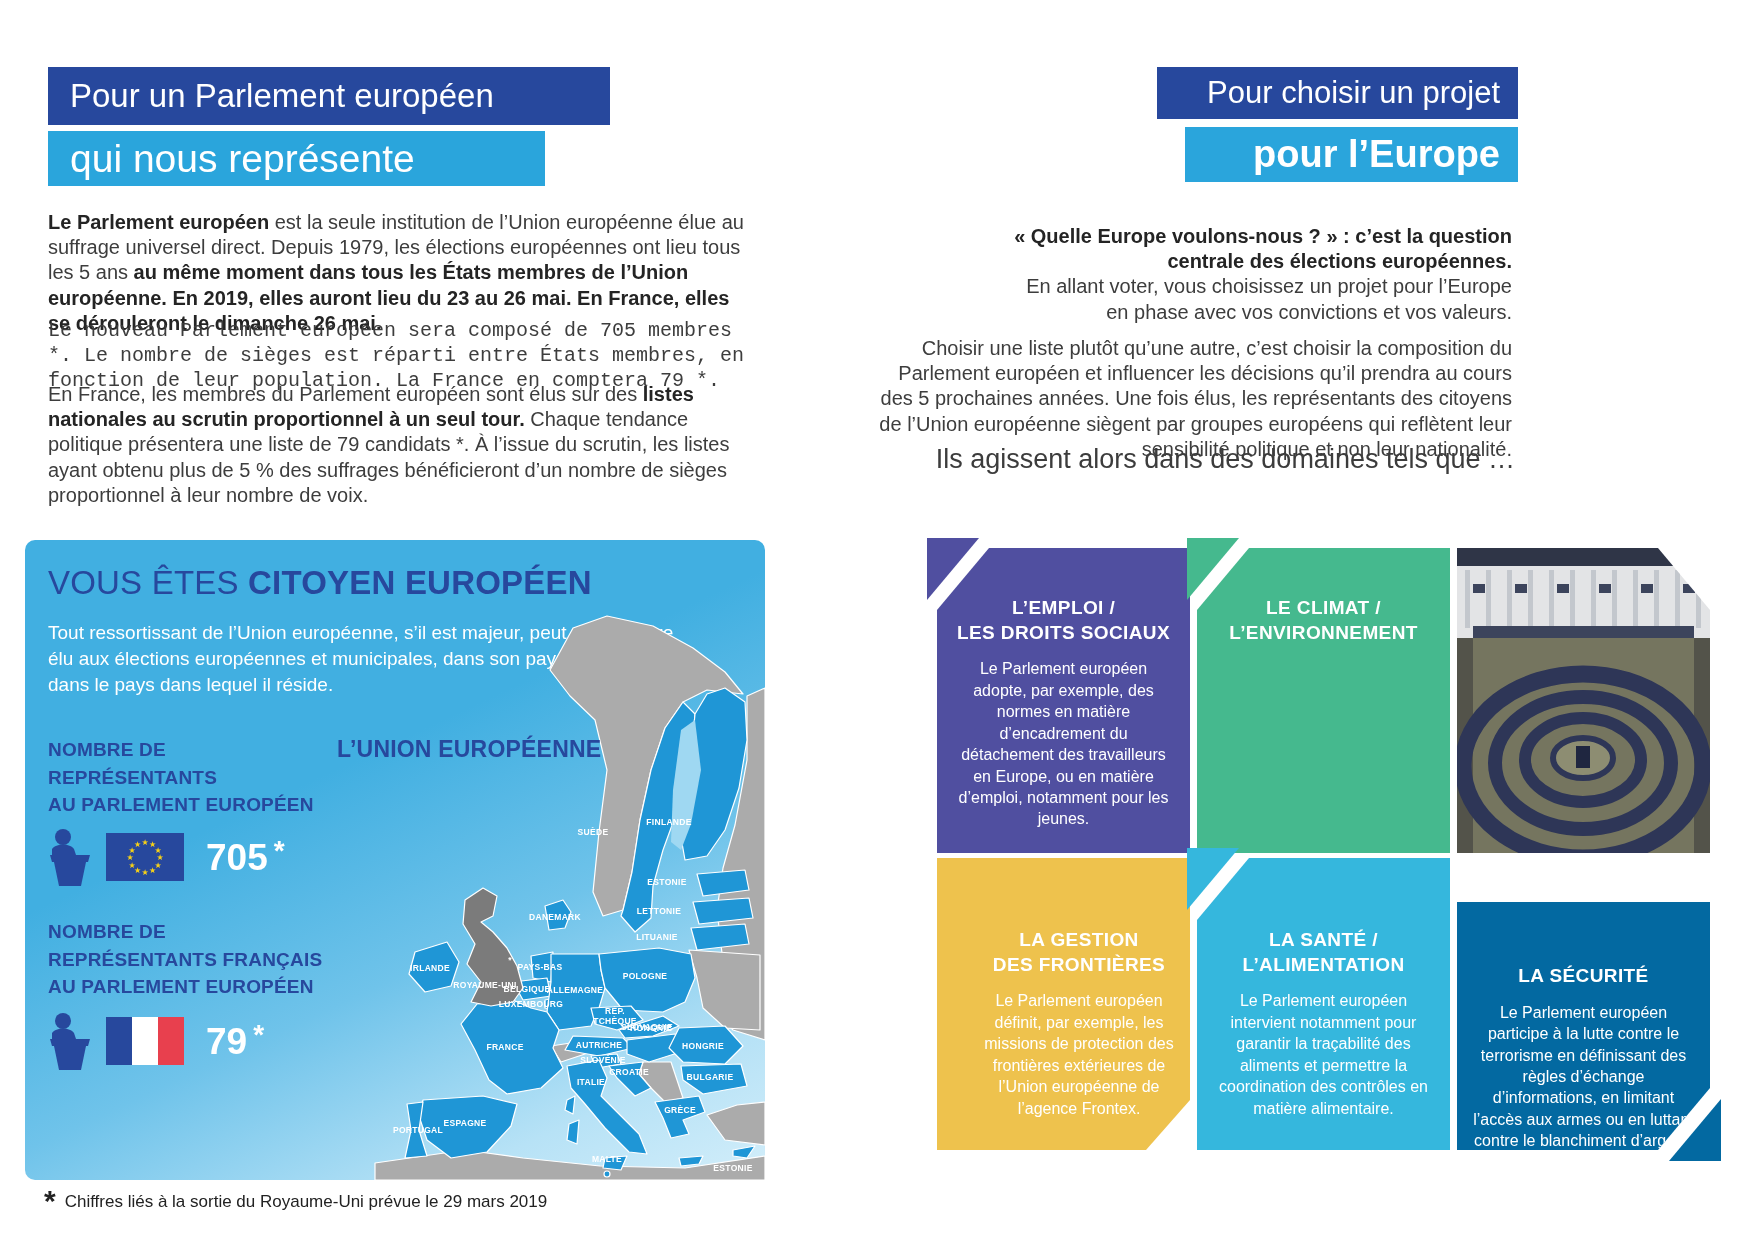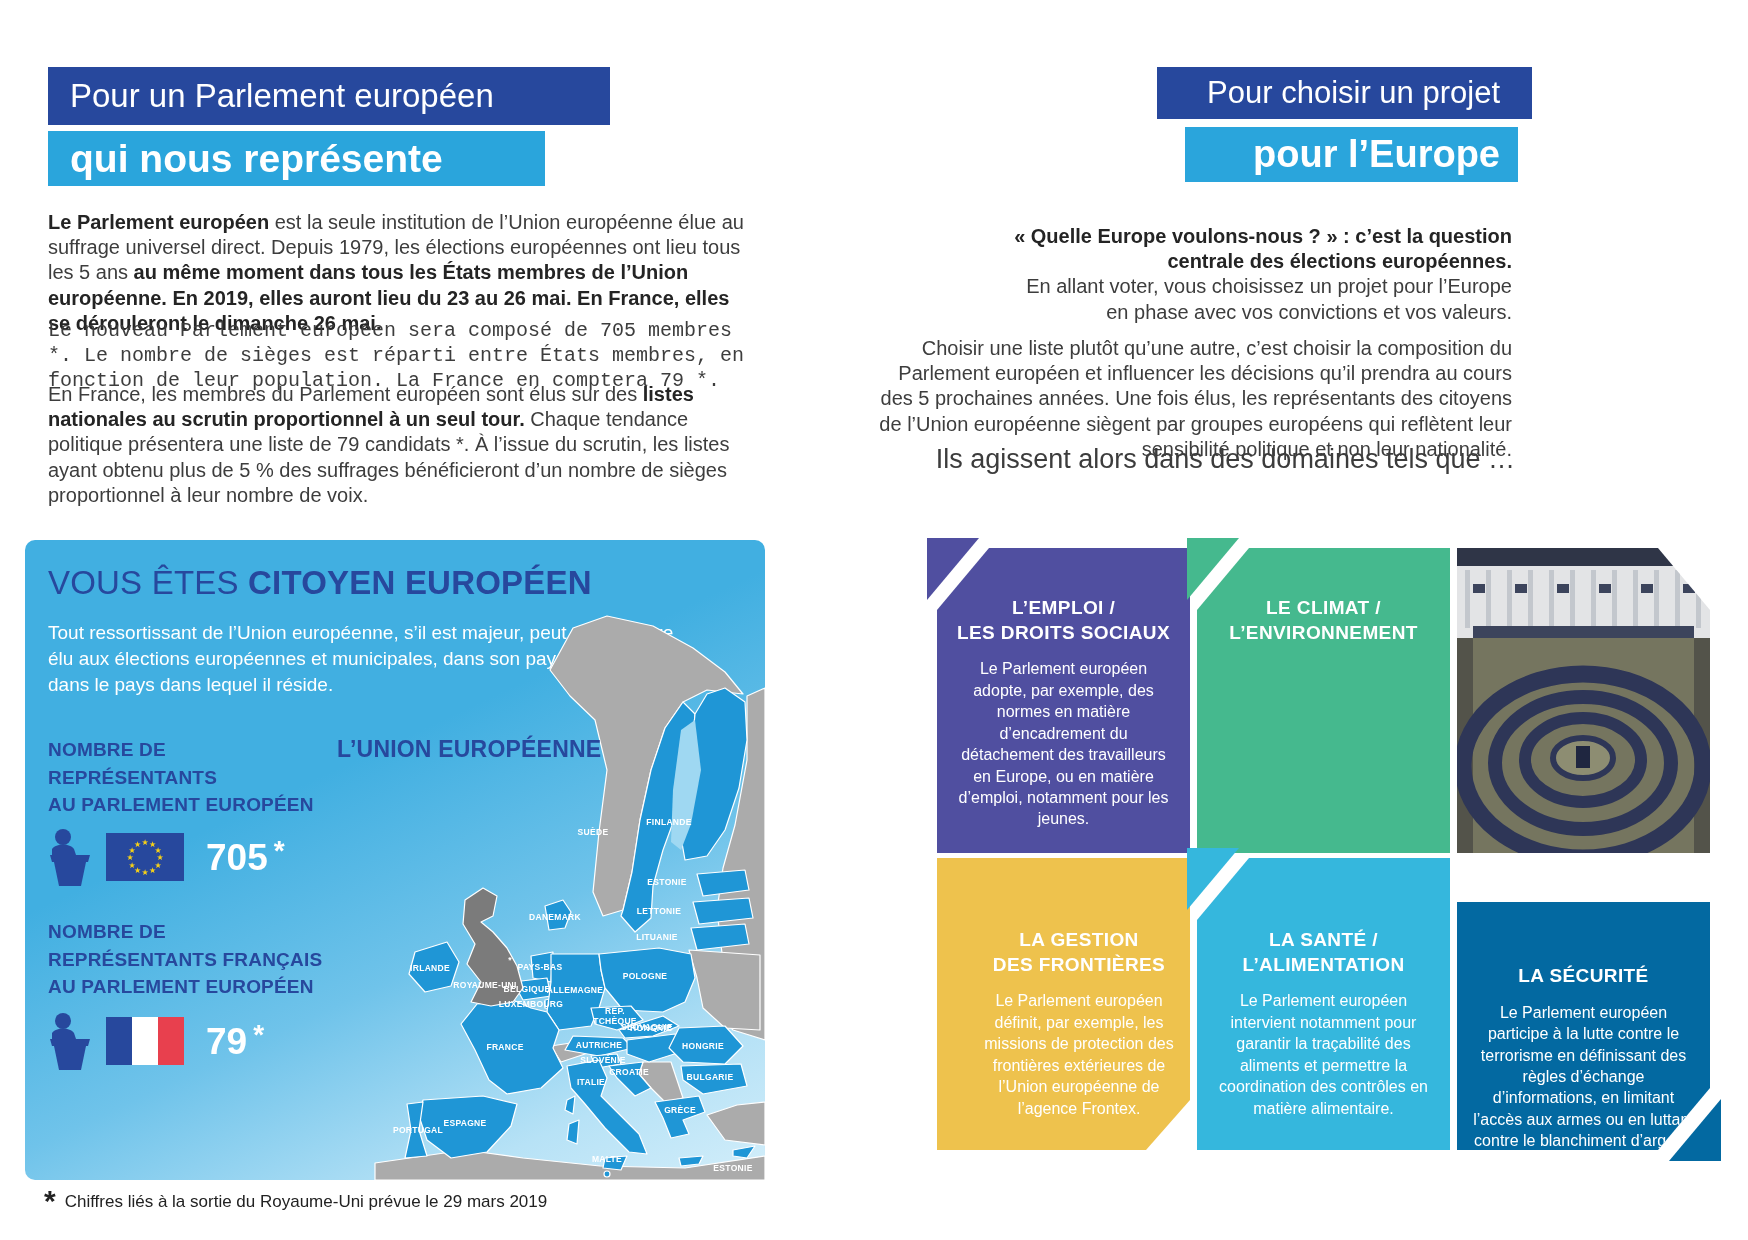--- a/index.html
+++ b/index.html
@@ -53,21 +53,21 @@
   .c-red{background:#0369a1;margin-top:44px;}
 </style>
 </head>
 <body>
 
 <div id="scene">
 
   <div class="abs banner banner-dark" style="left:48px;top:67px;width:540px;height:58px;padding-left:22px;font-size:33px;">
     <span>Pour un Parlement européen</span>
   </div>
-  <div class="abs banner banner-light" style="left:48px;top:131px;width:475px;height:55px;padding-left:22px;font-size:39px;font-weight:bold;">
+  <div class="abs banner banner-light" style="left:48px;top:131px;width:475px;height:55px;padding-left:22px;font-size:39px;font-weight:normal;">
     <span>qui nous représente</span>
   </div>
 
   <div class="abs para" style="left:48px;top:210px;width:700px;"><b>Le Parlement européen</b><span> est la seule institution de l’Union européenne élue au suffrage universel direct. Depuis 1979, les élections européennes ont lieu tous les 5 ans </span><b>au même moment dans tous les États membres de l’Union européenne. En 2019, elles auront lieu du 23 au 26 mai. En France, elles se dérouleront le dimanche 26 mai.</b></div>
 
   <div class="abs para" style="left:48px;top:318px;width:700px;font-family:Liberation Mono, monospace;"><span>Le nouveau Parlement européen sera composé de 705 membres *. Le nombre de sièges est réparti entre États membres, en fonction de leur population. La France en comptera 79 *.</span></div>
 
   <div class="abs para" style="left:48px;top:382px;width:700px;"><span>En France, les membres du Parlement européen sont élus sur des </span><b>listes nationales au scrutin proportionnel à un seul tour.</b><span> Chaque tendance politique présentera une liste de 79 candidats *. À l’issue du scrutin, les listes ayant obtenu plus de 5 % des suffrages bénéficieront d’un nombre de sièges proportionnel à leur nombre de voix.</span></div>
 
   <div class="abs citizen-box" style="left:25px;top:540px;width:740px;height:640px;border-radius:10px;">
@@ -214,21 +214,21 @@
       </svg>
       <div style="margin-left:8px;"><span class="stat-value">79</span><span class="stat-ast">*</span></div>
     </div>
   </div>
 
   <div class="abs footnote" style="left:44px;top:1186px;">
     <span class="ast">*</span>
     <span class="txt">Chiffres liés  à la sortie du Royaume-Uni prévue le 29 mars 2019</span>
   </div>
 
-  <div class="abs banner banner-dark" style="left:1157px;top:67px;width:343px;height:52px;justify-content:flex-end;padding-right:32px;font-size:31px;">
+  <div class="abs banner banner-dark" style="left:1157px;top:67px;width:343px;height:52px;justify-content:flex-end;padding-right:18px;font-size:31px;">
     <span>Pour choisir un projet</span>
   </div>
   <div class="abs banner banner-light" style="left:1185px;top:127px;width:315px;height:55px;justify-content:flex-end;padding-right:18px;font-size:38px;font-weight:bold;">
     <span>pour l’Europe</span>
   </div>
 
   <div class="abs para r" style="left:1012px;top:224px;width:500px;"><b>« Quelle Europe voulons-nous ? » : c’est la question centrale des élections européennes.</b><br><span>En allant voter, vous choisissez un projet pour l’Europe en phase avec vos convictions et vos valeurs.</span></div>
 
   <div class="abs para r" style="left:862px;top:336px;width:650px;"><span>Choisir une liste plutôt qu’une autre, c’est choisir la composition du Parlement européen et influencer les décisions qu’il prendra au cours des 5 prochaines années. Une fois élus, les représentants des citoyens de l’Union européenne siègent par groupes européens qui reflètent leur sensibilité politique et non leur nationalité.</span></div>
 

